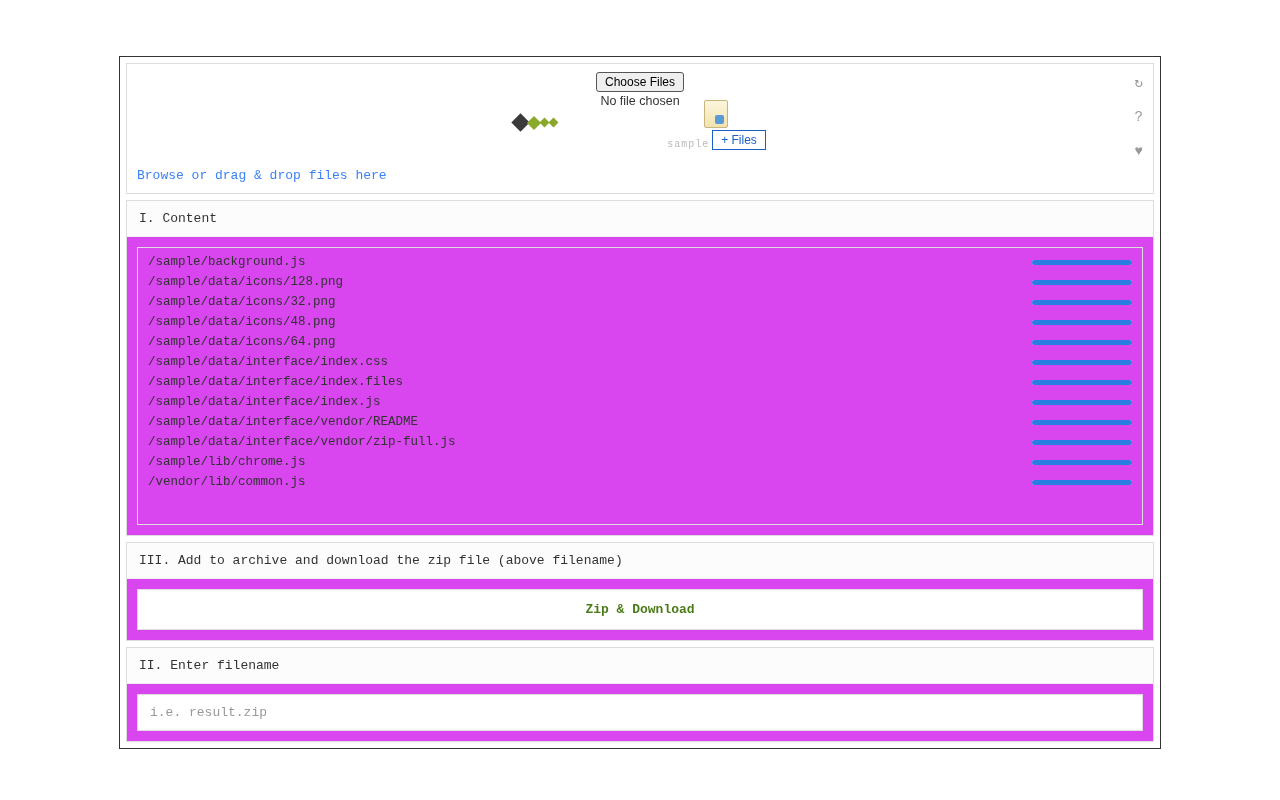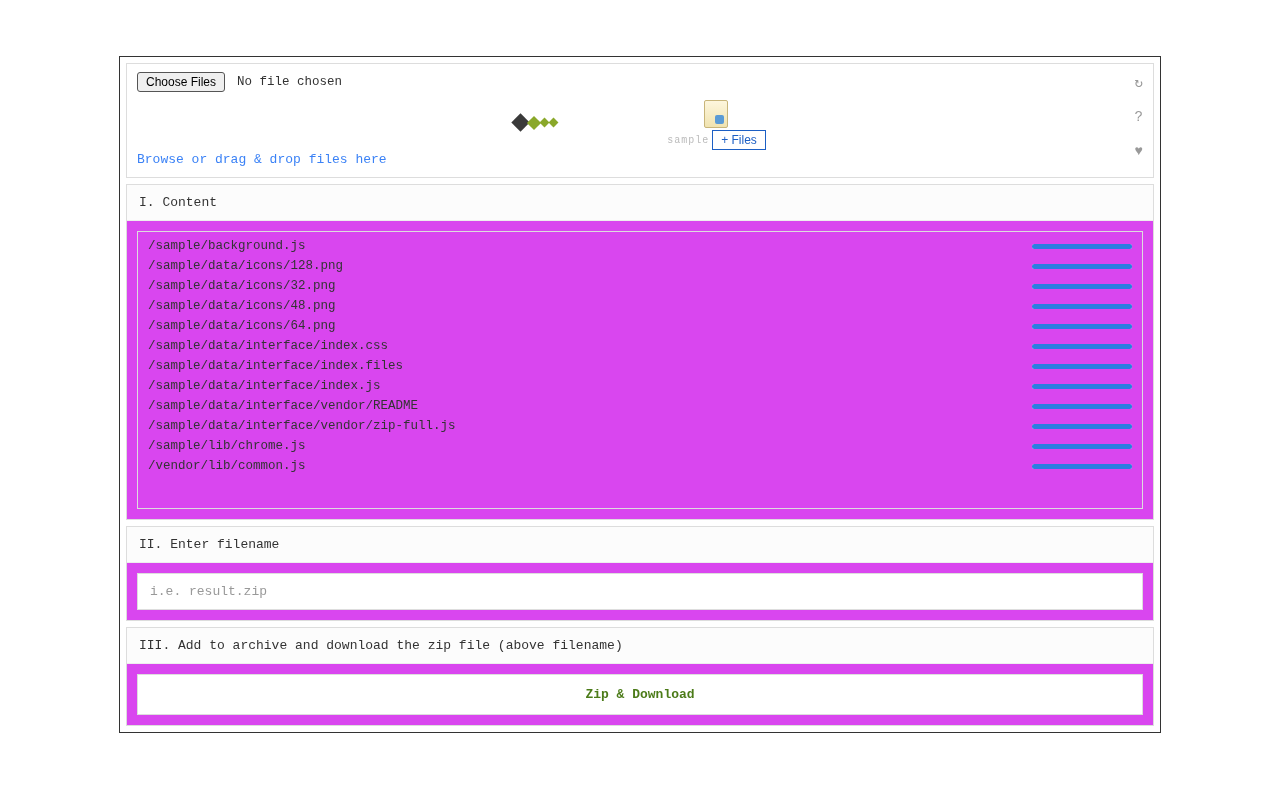--- a/index.html
+++ b/index.html
@@ -24,34 +24,35 @@
   .dropzone {
     border: 1px solid #ddd;
     margin: 6px;
     position: relative;
     padding: 8px 10px 10px 10px;
     min-height: 110px;
   }
   .choose-files-row {
     display: flex;
     align-items: center;
-    gap: 12px;
+    gap: 2px;
     margin-bottom: 20px;
+    flex-direction: column;
   }
   .choose-btn {
     font-family: Arial, sans-serif;
     font-size: 12px;
     padding: 2px 8px;
     border: 1px solid #555;
     border-radius: 3px;
     background: #efefef;
     cursor: pointer;
   }
   .no-file {
-    font-family: Liberation Mono, monospace;
+    font-family: Liberation Sans, sans-serif;
     font-size: 12.5px;
     color: #333;
   }
   .drop-hint {
     color: #3b82f6;
     margin-top: 60px;
   }
   .side-icons {
     position: absolute;
     right: 10px;
@@ -106,21 +107,21 @@
   .folder-icon::after {
     content: "";
     position: absolute;
     right: 3px; bottom: 3px;
     width: 9px; height: 9px;
     background: #5b9bd5;
     border-radius: 2px;
   }
   .folder-row {
     display: flex;
-    align-items: center;
+    align-items: flex-end;
     gap: 3px;
   }
   .folder-label {
     font-size: 10px;
     color: #bbb;
     letter-spacing: 1px;
   }
   .copy-btn {
     border: 1px solid #1c5fc4;
     color: #1c5fc4;
@@ -312,26 +313,26 @@
             <span>/vendor/lib/common.js</span>
             <div class="progress">
               <div class="bar"></div>
             </div>
           </div>
         </div>
     </div>
   </div>
 
   <div class="panel">
+    <div class="panel-head">III. Add to archive and download the zip file (above filename)</div>
+    <div class="panel-body">
+      <button class="zip-btn">Zip &amp; Download</button>
+    </div>
+  </div>
+
+  <div class="panel">
     <div class="panel-head">II. Enter filename</div>
     <div class="panel-body">
       <input class="filename-input" type="text" placeholder="i.e. result.zip" style="">
     </div>
   </div>
 
-  <div class="panel">
-    <div class="panel-head">III. Add to archive and download the zip file (above filename)</div>
-    <div class="panel-body">
-      <button class="zip-btn">Zip &amp; Download</button>
-    </div>
-  </div>
-
 </div>
 
 </body></html>

